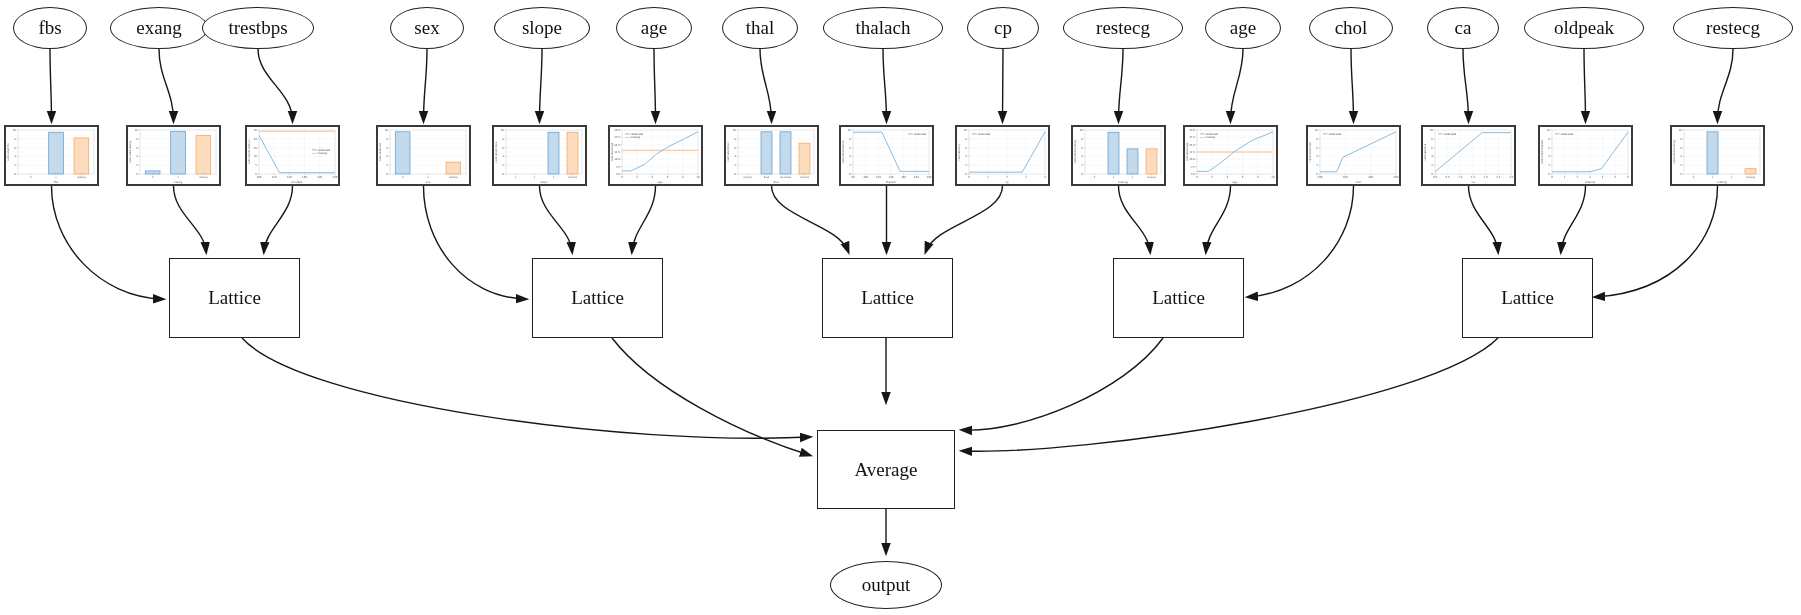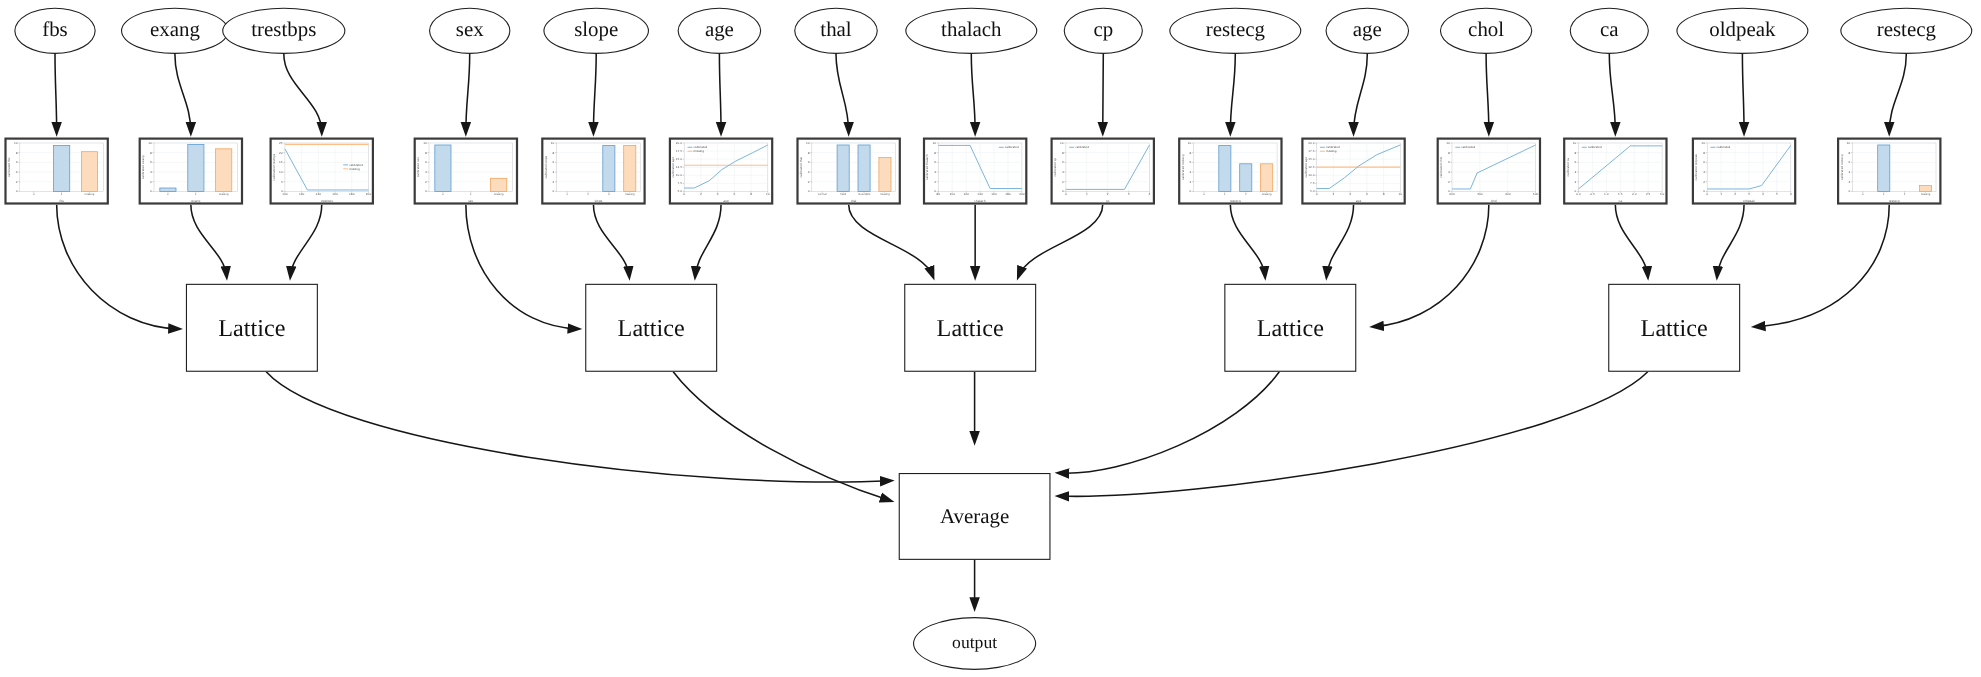--- a/index.html
+++ b/index.html
@@ -3,23 +3,23 @@
 <meta charset="utf-8">
 <style>
   html,body{margin:0;padding:0;background:#fff;}
   .canvas{position:relative;width:1801px;height:615px;background:#fff;overflow:hidden;
           font-family:"Liberation Serif","DejaVu Serif",serif;}
   #edges{position:absolute;left:0;top:0;z-index:1;pointer-events:none;}
   .node{position:absolute;z-index:2;background:#fff;box-sizing:border-box;
         display:flex;align-items:center;justify-content:center;}
   .ellipse{top:7px;height:42px;border:1.6px solid #1f1f1f;border-radius:50%;font-size:19px;color:#111;}
   .chart{top:125px;width:95px;height:61px;border:2px solid #3a3a3a;padding:0;display:block;}
-  .latbox{top:258px;width:120px;height:80px;border:1.7px solid #1f1f1f;font-size:22px;color:#111;}
+  .latbox{top:258px;width:131px;height:80px;border:1.7px solid #1f1f1f;font-size:19px;color:#111;}
   .avgbox{left:817px;top:430px;width:138px;height:79px;border:1.7px solid #1f1f1f;font-size:19px;color:#111;}
-  .outell{left:830px;top:561px;width:112px;height:48px;border:1.6px solid #1f1f1f;border-radius:50%;font-size:16px;color:#111;}
+  .outell{left:830px;top:561px;width:112px;height:48px;border:1.6px solid #1f1f1f;border-radius:50%;font-size:19px;color:#111;}
 </style>
 </head>
 <body>
 
 <div class="canvas">
   <svg id="edges" width="1801" height="615">
       <defs>
         <marker id="ah" viewBox="0 0 10 8" refX="6.5" refY="4" markerWidth="10" markerHeight="8" orient="auto">
           <path d="M0,0.6 L9.6,4 L0,7.4 z" fill="#161616"></path>
         </marker>

